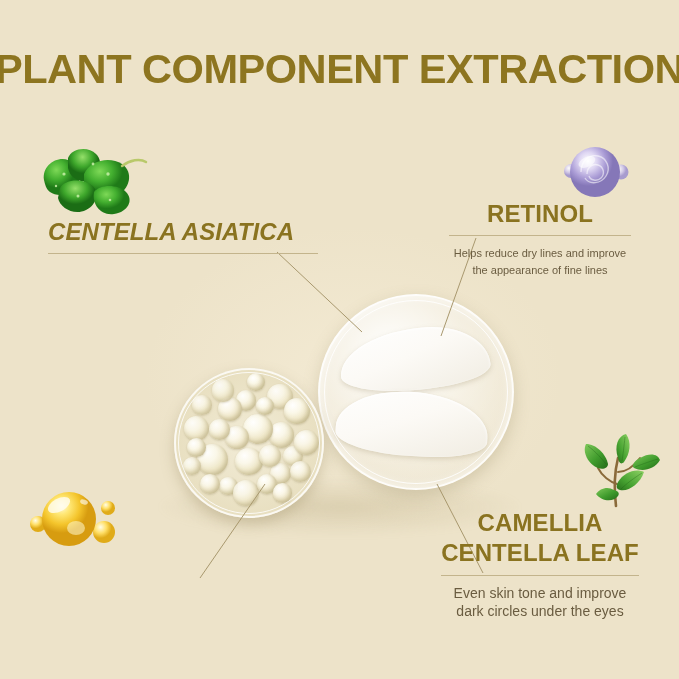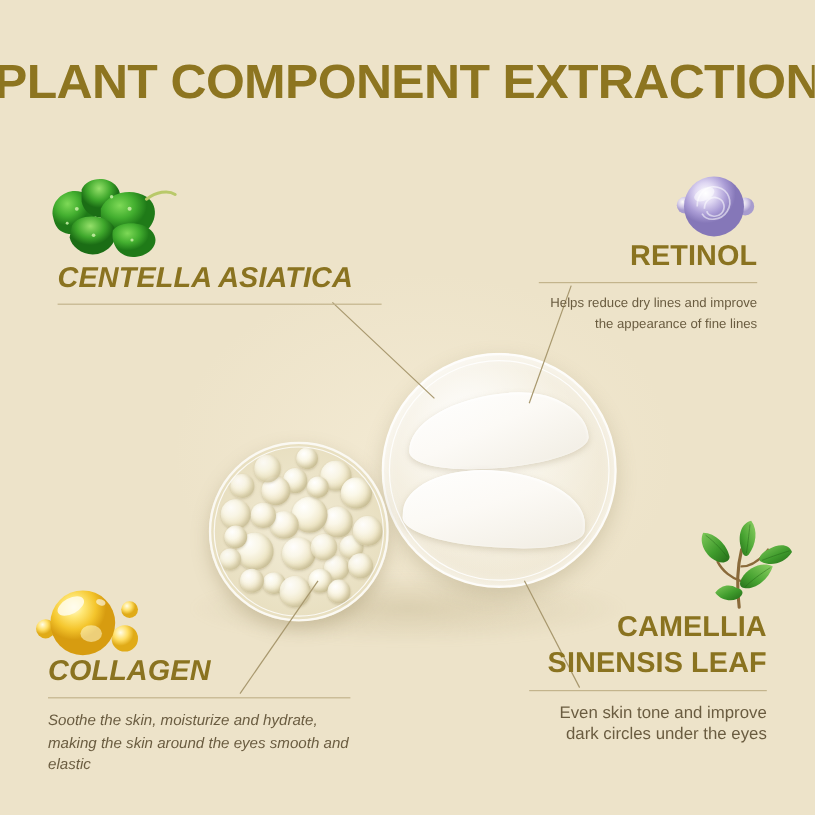--- a/index.html
+++ b/index.html
@@ -41,21 +41,21 @@
   .panel .head.two-line{white-space:normal;}
   .panel .divider{
     height:1px;background:#c3b48c;margin:7px 0 9px 0;
   }
   .panel .desc{
     font-size:12.6px;line-height:18.5px;color:#6a5c40;
   }
 
   
   .panel.left{text-align:left;font-style:italic;}
-  .panel.right{text-align:right;}
+  .panel.right{text-align:center;}
 
   
   #p-centella{left:48px;top:218px;width:270px;}
   #p-retinol{left:449px;top:200px;width:182px;}
   #p-collagen{left:40px;top:546px;width:252px;}
   #p-camellia{left:441px;top:508px;width:198px;}
 
   #p-retinol .desc{line-height:17px;font-size:11px;}
   #p-camellia .desc{line-height:17.5px;font-size:14px;}
   #p-camellia .head{line-height:30px;white-space:normal;}
@@ -308,25 +308,20 @@
     <div class="head">CENTELLA ASIATICA</div>
     <div class="divider"></div>
   </div>
 
   <div class="panel right" id="p-retinol">
     <div class="head">RETINOL</div>
     <div class="divider"></div>
     <div class="desc">Helps reduce dry lines and improve the appearance of fine lines</div>
   </div>
 
-  <div class="panel left" id="p-collagen">
-    <div class="head">COLLAGEN</div>
-    <div class="divider"></div>
-    <div class="desc">Soothe the skin, moisturize and hydrate, making the skin around the eyes smooth and elastic</div>
-  </div>
 
   <div class="panel right" id="p-camellia">
-    <div class="head two-line">CAMELLIA SINENSIS LEAF</div>
+    <div class="head two-line">CAMELLIA CENTELLA LEAF</div>
     <div class="divider"></div>
     <div class="desc">Even skin tone and improve dark circles under the eyes</div>
   </div>
 
 </div>
 
 </body></html>

